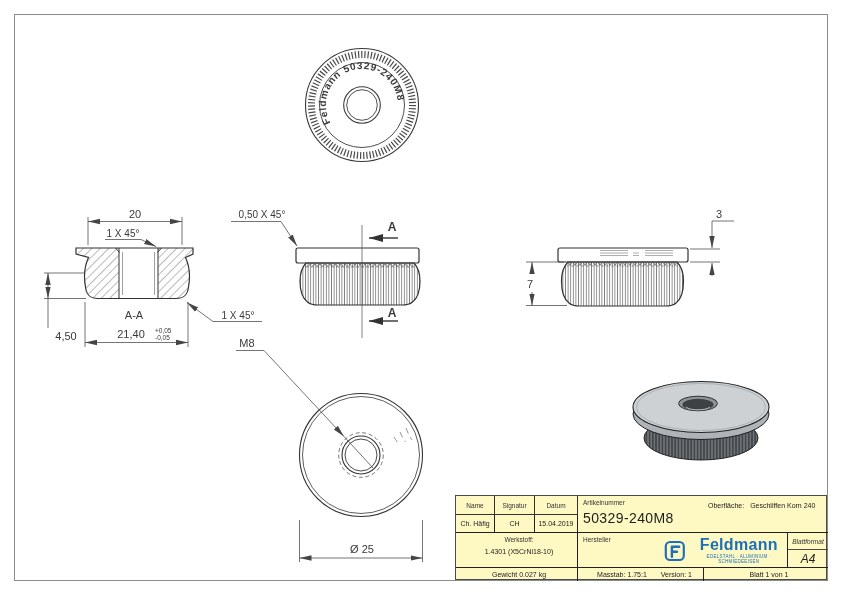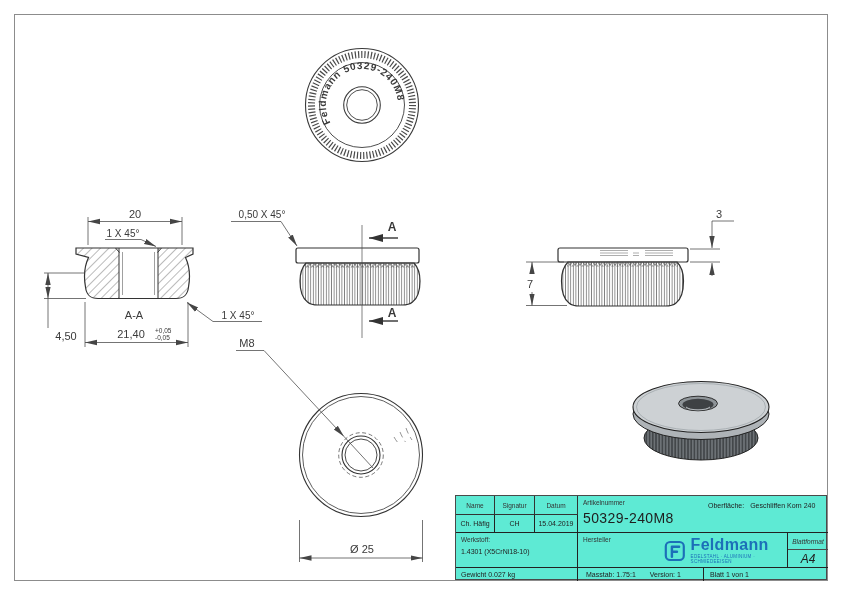--- a/index.html
+++ b/index.html
@@ -5,21 +5,21 @@
   html,body{margin:0;padding:0;background:#fff;}
   #page{position:relative;width:842px;height:595px;background:#ffffff;overflow:hidden;
         font-family:"Liberation Sans", sans-serif;color:#222;}
   svg text{font-family:"Liberation Sans", sans-serif;fill:#3a3a3a;}
   .dimtxt{font-size:11px;}
   .smalltxt{font-size:10px;}
   .sectxt{font-size:12px;font-weight:600;}
 
   
   .tb{position:absolute;left:455px;top:495px;width:372px;height:85px;
-      border:1px solid #4a4a4a;font-size:7px;color:#222;box-sizing:border-box;background:#5eead4;}
+      border:1px solid #4a4a4a;font-size:7px;color:#222;box-sizing:border-box;background:#fef9c3;text-align:center;}
   .tb .cell{position:absolute;box-sizing:border-box;border-color:#4a4a4a;}
   .cen{display:flex;align-items:center;justify-content:center;}
   .artnr{font-size:14px;letter-spacing:.4px;color:#1e1e1e;}
   .lbl{font-size:6.5px;color:#333;}
   .logo-row{position:absolute;left:58px;top:4px;display:flex;align-items:center;gap:5px;padding-left:28px;}
   .logo-name{font-size:16px;font-weight:700;letter-spacing:.3px;line-height:16px;}
   .logo-tag{font-size:4.5px;letter-spacing:.3px;margin-top:1px;}
 </style>
 </head>
 <body>

